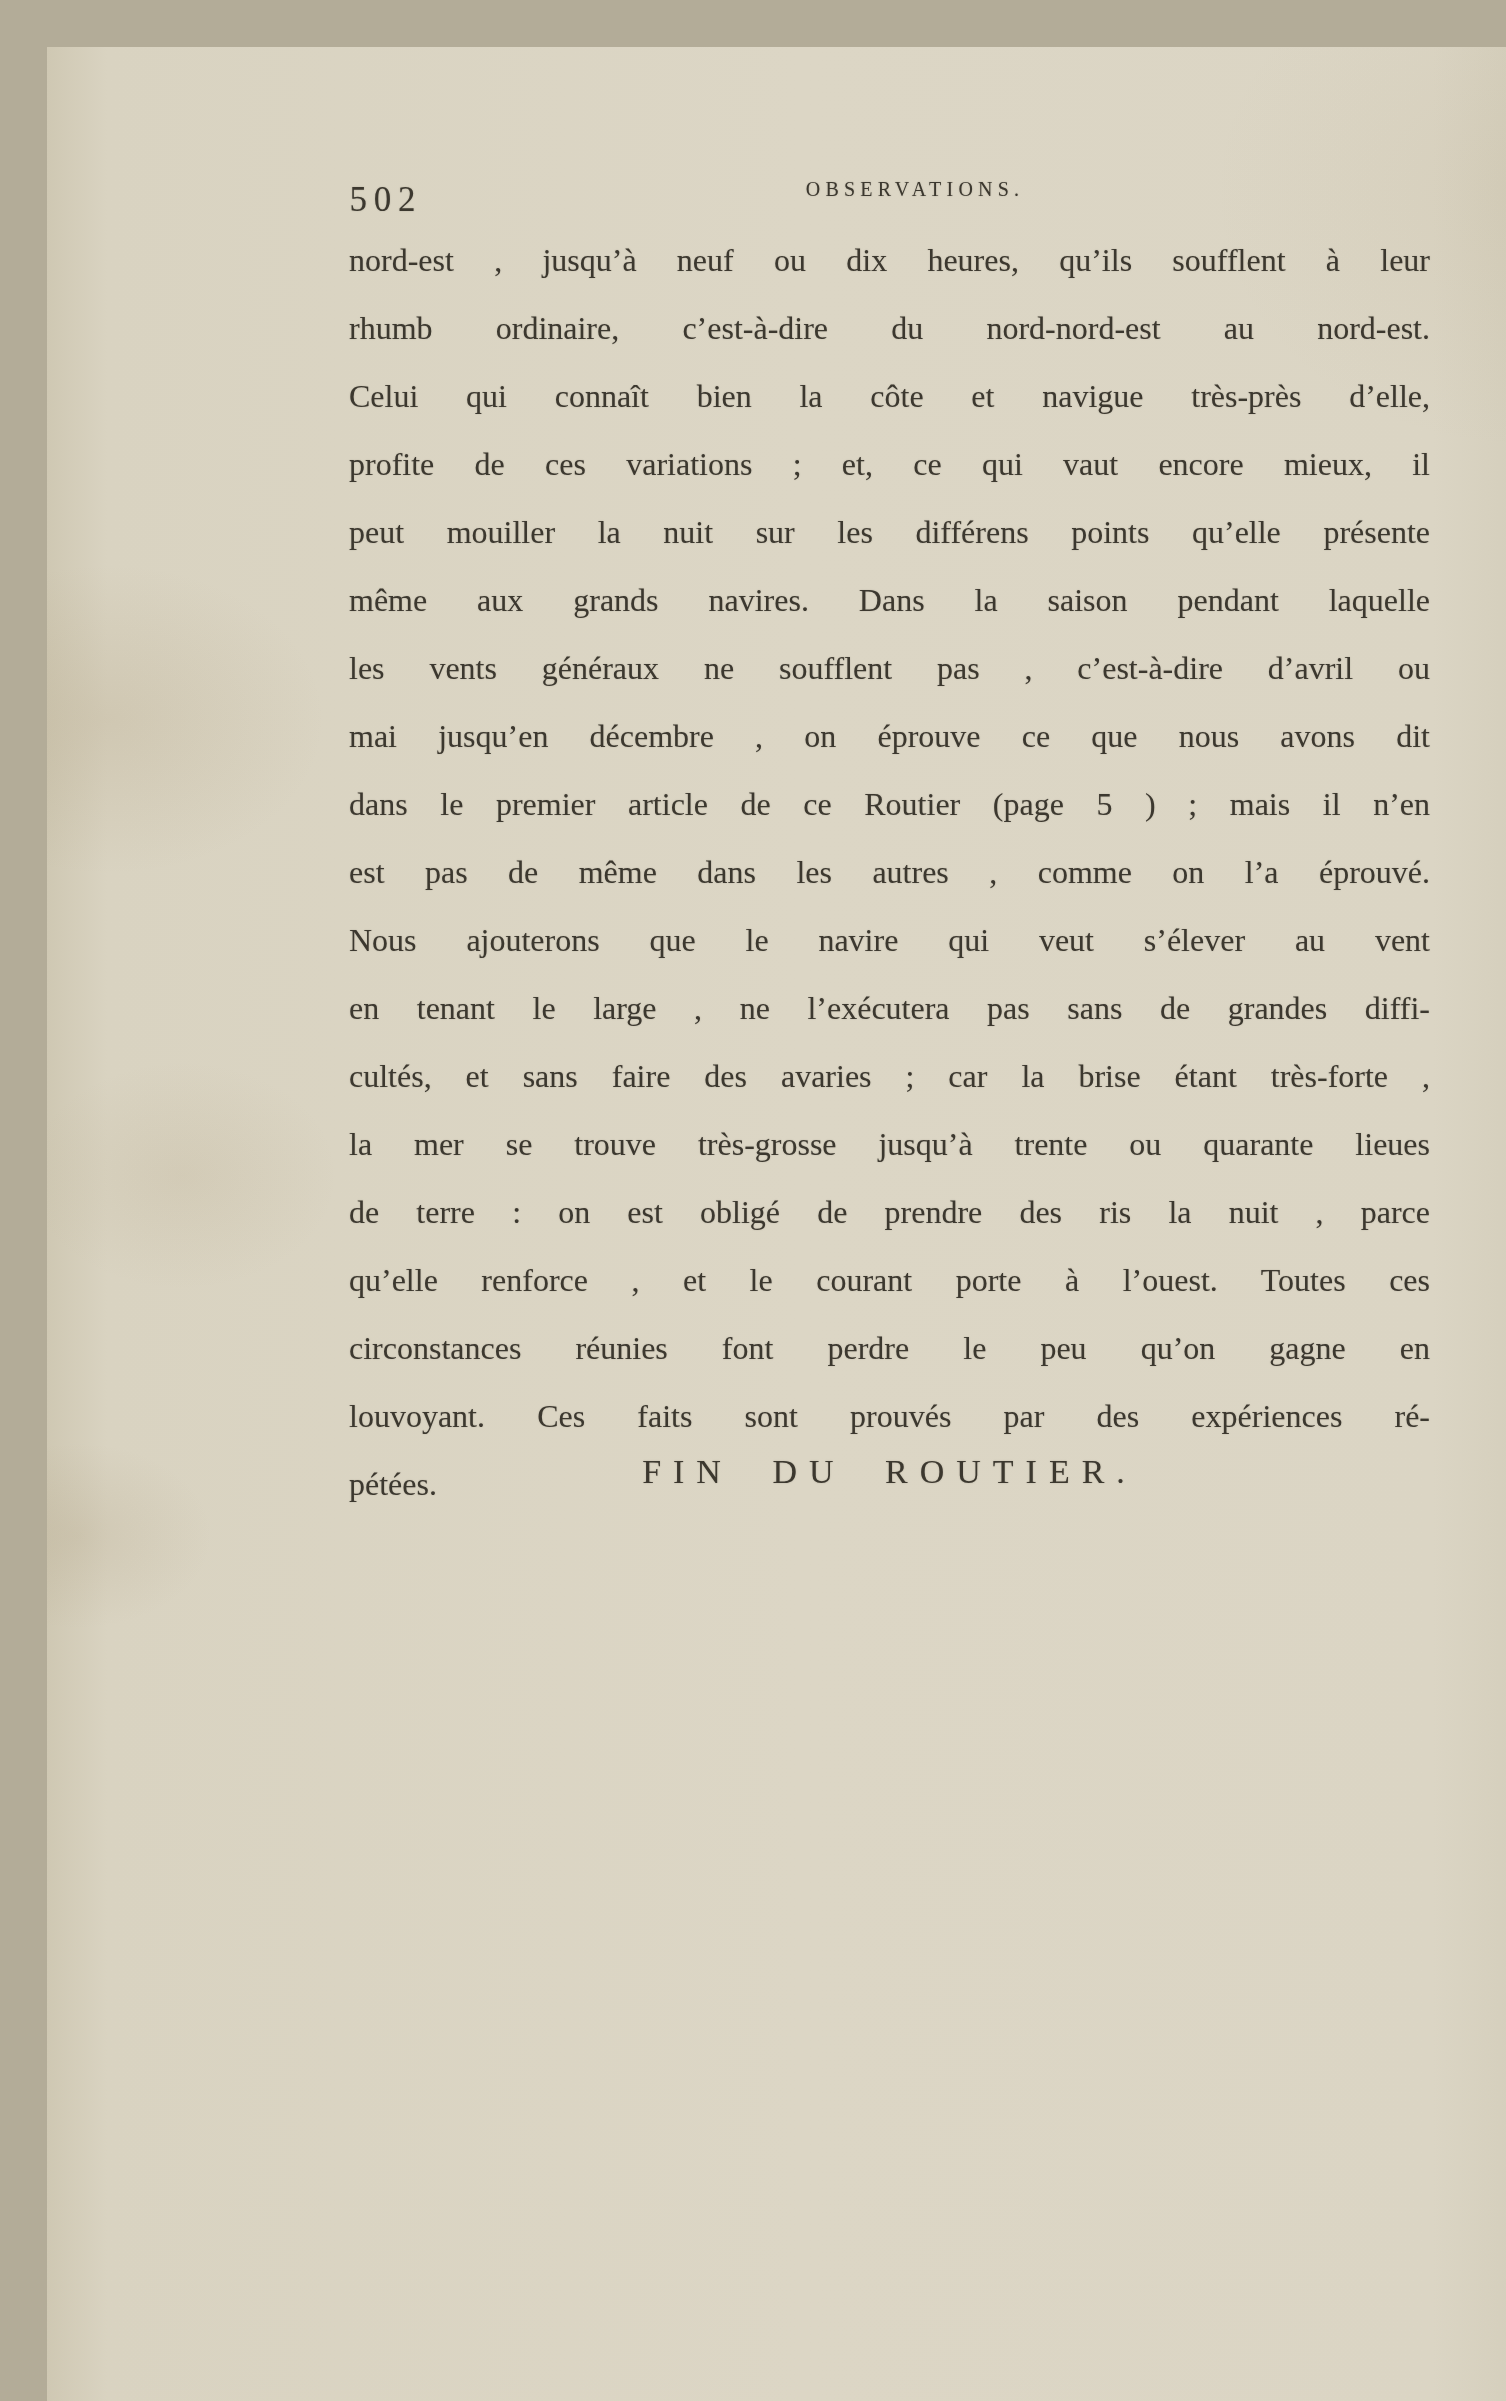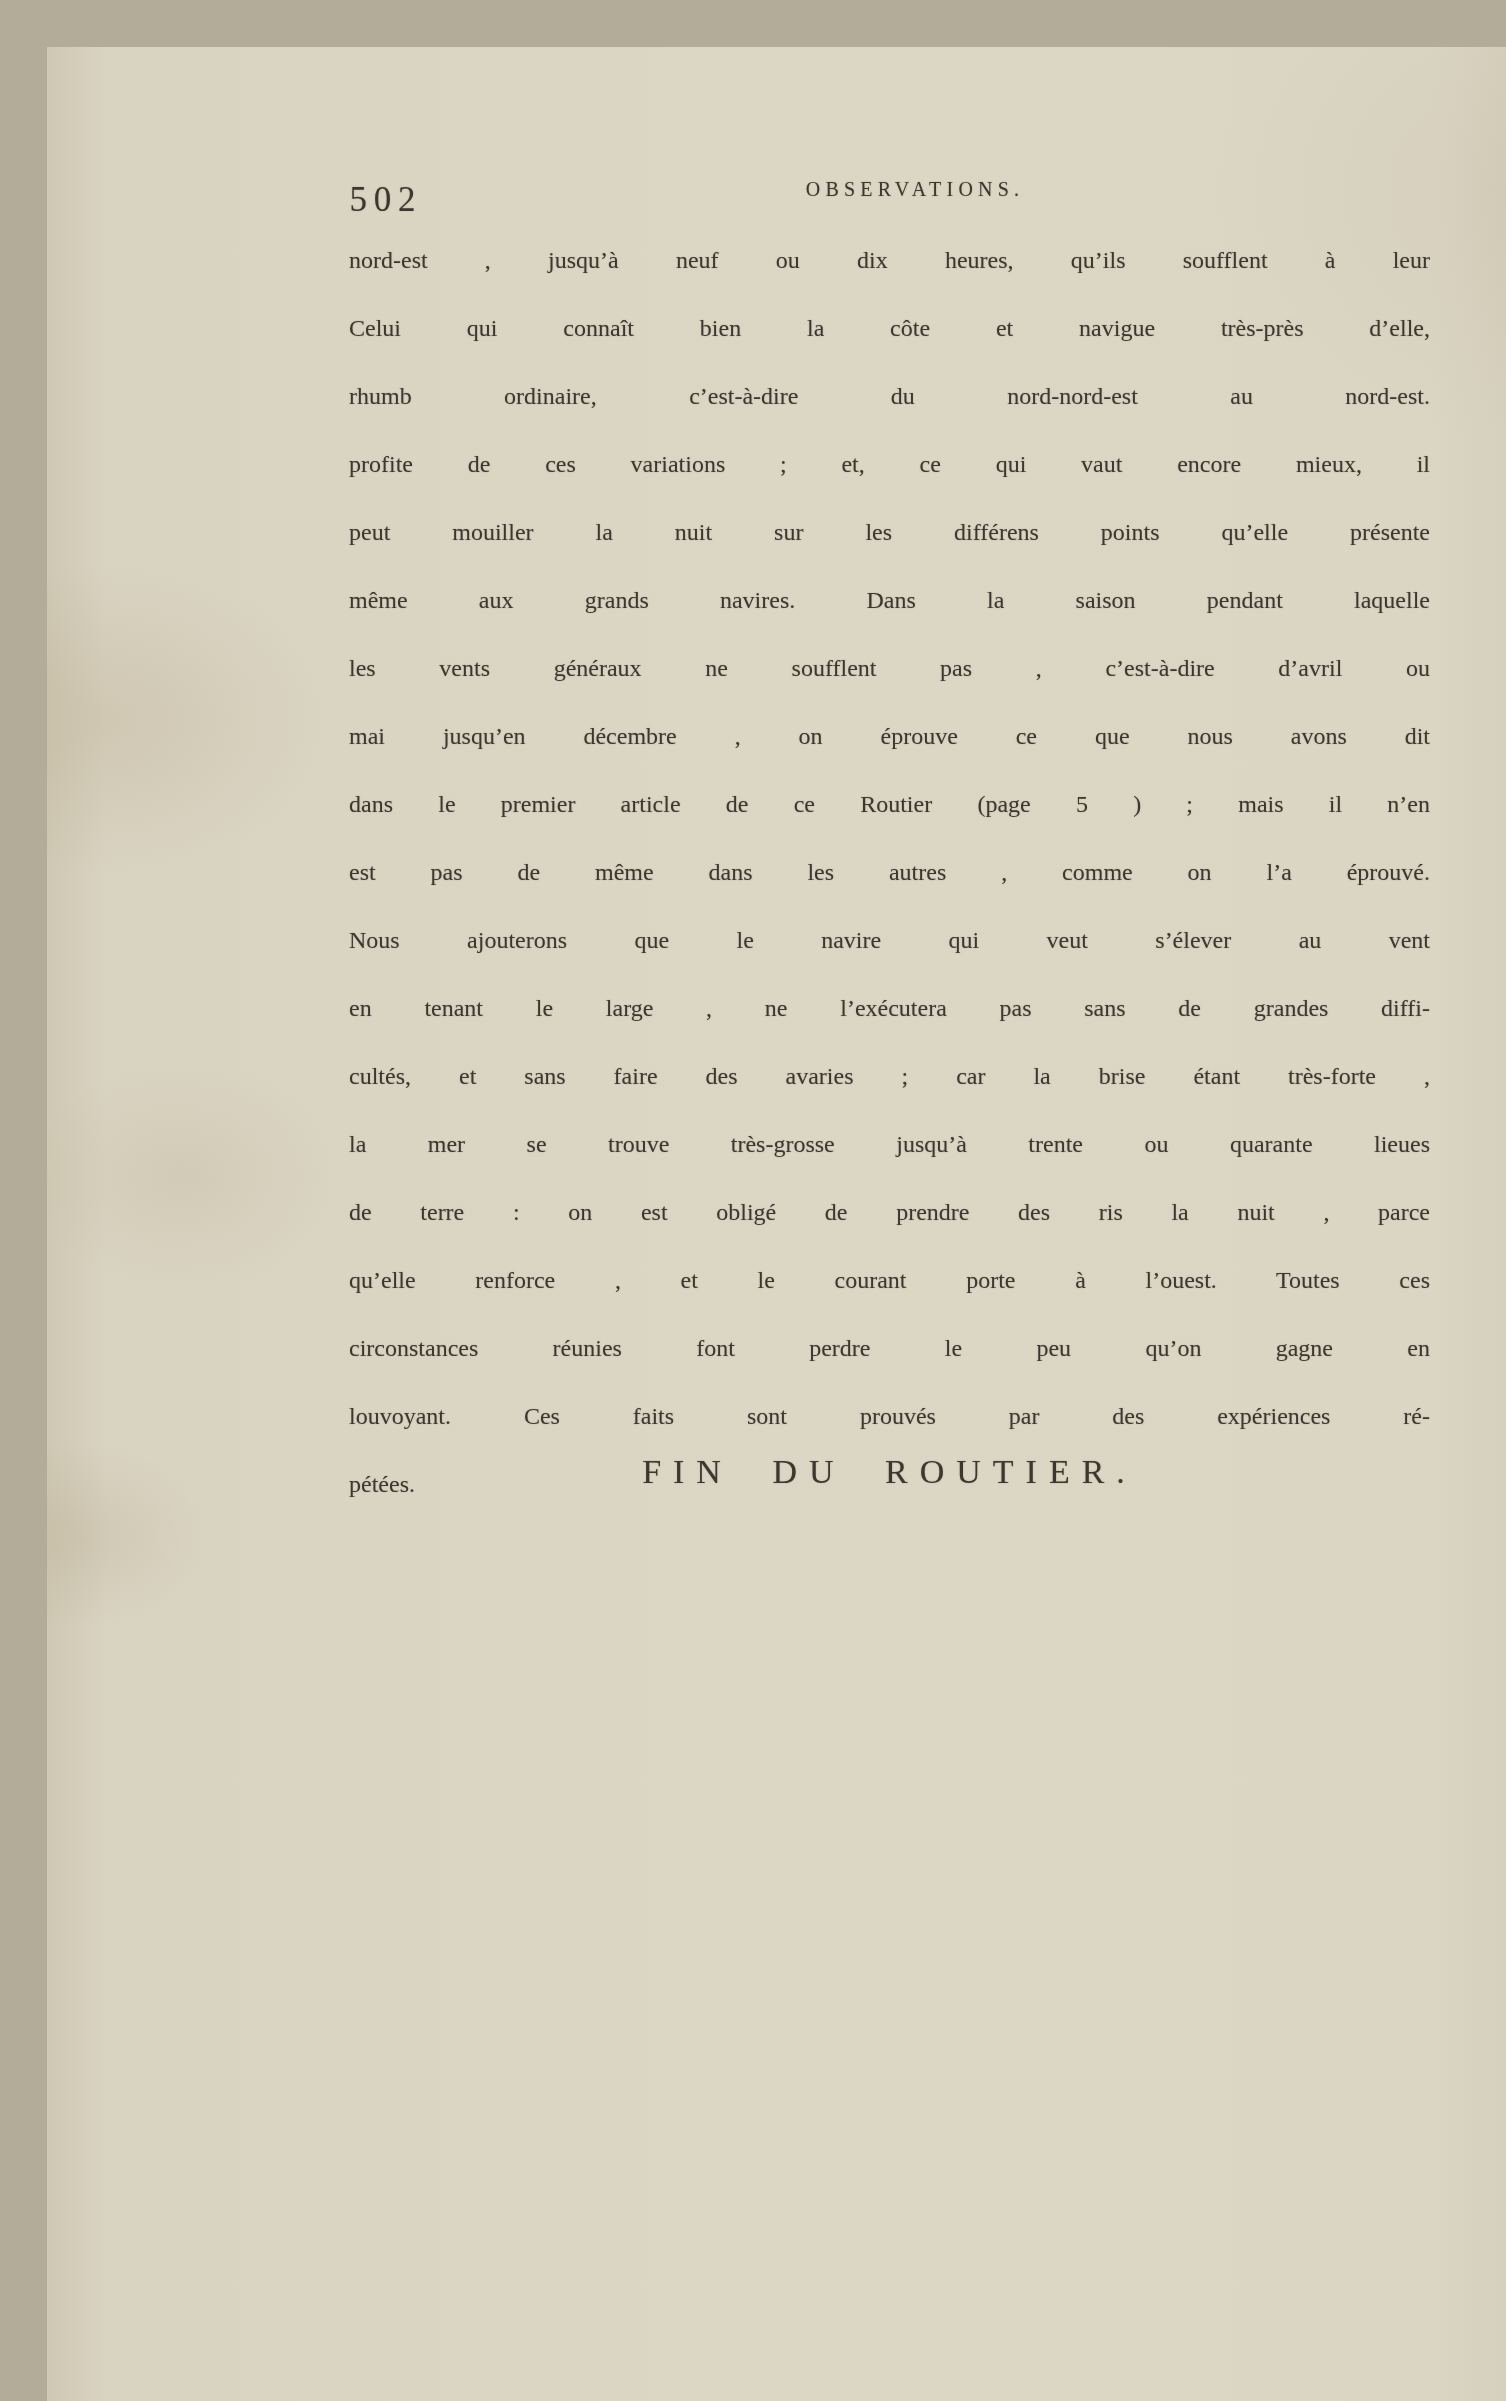--- a/index.html
+++ b/index.html
@@ -31,21 +31,21 @@
   }
   .header-title {
     display:block; text-align:center;
     font-size:20px; letter-spacing:5.2px; padding-left:52px;
     text-shadow:0 0 1.5px rgba(58,52,42,0.30);
   }
   .body-text {
     position:absolute; left:270px; width:1115px; top:156px;
   }
   .line {
-    font-size:24px; line-height:51px;
+    font-size:32px; line-height:51px;
     text-align:justify; text-align-last:justify;
     text-shadow:0 0 1.5px rgba(58,52,42,0.26);
   }
   .line.last { text-align:left; text-align-last:left; }
   .footer {
     position:absolute; left:270px; width:1115px; top:1390px;
     text-align:center;
     font-size:34px; letter-spacing:12px; word-spacing:19px;
     text-shadow:0 0 1.5px rgba(58,52,42,0.30);
   }
@@ -59,22 +59,22 @@
 
 <div class="page">
 
   <div class="running-head">
     <span class="page-number">502</span>
     <span class="header-title">OBSERVATIONS.</span>
   </div>
 
   <div class="body-text">
       <div class="line">nord-est , jusqu’à neuf ou dix heures, qu’ils soufflent à leur</div>
+      <div class="line">rhumb ordinaire, c’est-à-dire du nord-nord-est au nord-est.</div>
       <div class="line">Celui qui connaît bien la côte et navigue très-près d’elle,</div>
-      <div class="line">rhumb ordinaire, c’est-à-dire du nord-nord-est au nord-est.</div>
       <div class="line">profite de ces variations ; et, ce qui vaut encore mieux, il</div>
       <div class="line">peut mouiller la nuit sur les différens points qu’elle présente</div>
       <div class="line">même aux grands navires. Dans la saison pendant laquelle</div>
       <div class="line">les vents généraux ne soufflent pas , c’est-à-dire d’avril ou</div>
       <div class="line">mai jusqu’en décembre , on éprouve ce que nous avons dit</div>
       <div class="line">dans le premier article de ce Routier (page 5 ) ; mais il n’en</div>
       <div class="line">est pas de même dans les autres , comme on l’a éprouvé.</div>
       <div class="line">Nous ajouterons que le navire qui veut s’élever au vent</div>
       <div class="line">en tenant le large , ne l’exécutera pas sans de grandes diffi-</div>
       <div class="line">cultés, et sans faire des avaries ; car la brise étant très-forte ,</div>

